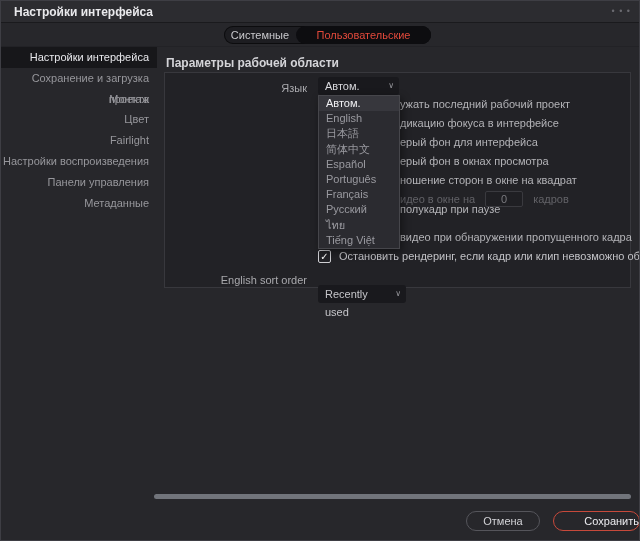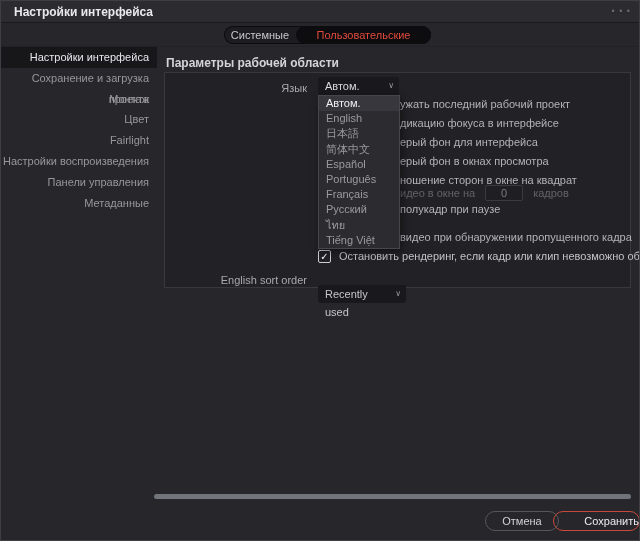--- a/index.html
+++ b/index.html
@@ -28,30 +28,30 @@
   .combo .chev{position:absolute;right:5px;top:0;font-size:8px;color:#96969b;line-height:18px;}
   .lang-combo{left:317px;top:76px;width:81px;}
   .tl-combo{left:317px;top:284px;width:88px;color:#c6c6ca;}
   .tl-label{right:332px;top:273px;}
   
   .dropdown{position:absolute;left:317px;top:94px;width:82px;background:#2b2b30;border:1px solid #46464b;box-shadow:2px 3px 8px rgba(0,0,0,.45);z-index:9;}
   .opt{height:15.2px;line-height:15.2px;font-size:11px;color:#9a9aa0;padding-left:7px;white-space:nowrap;overflow:hidden;cursor:pointer;}
   .opt.sel{background:#37373d;color:#f1f1f4;}
   
   .frag{position:absolute;left:399px;font-size:11px;color:#b3b3b7;line-height:13px;white-space:nowrap;z-index:1;}
-  .delay-row{position:absolute;left:399px;top:184px;display:flex;align-items:center;font-size:11px;color:#626267;z-index:1;}
+  .delay-row{position:absolute;left:399px;top:190px;display:flex;align-items:center;font-size:11px;color:#626267;z-index:1;}
   .num-input{width:38px;height:16px;margin:0 10px;background:#1f1f23;border:1px solid #3a3a3f;border-radius:2px;color:#7a7a7f;font-size:11px;text-align:center;line-height:14px;}
   .check-row{position:absolute;left:317px;top:249px;display:flex;align-items:flex-start;z-index:1;}
   .checkbox{width:13px;height:13px;background:#232327;border:1px solid #cfcfd3;border-radius:2px;color:#ffffff;font-size:10px;line-height:11px;text-align:center;cursor:pointer;}
   .check-label{margin-left:8px;font-size:11px;line-height:13px;color:#c2c2c6;white-space:nowrap;}
   
   .hscroll{position:absolute;left:153px;top:493px;width:477px;height:5px;background:#71747b;border-radius:2.5px;cursor:pointer;}
   
   .btn{position:absolute;top:510px;height:20px;border-radius:10px;background:transparent;font-size:11px;line-height:18px;text-align:center;cursor:pointer;}
-  .btn-cancel{left:484px;width:74px;border:1px solid #55555b;color:#d2d2d6;}
+  .btn-cancel{left:465px;width:74px;border:1px solid #55555b;color:#d2d2d6;}
   .btn-save{left:552px;width:87px;border:1px solid #c7493b;color:#ececf0;text-align:right;}
 </style>
 </head>
 <body>
 
 <div class="window">
 
   <div class="titlebar">
     <div class="title">Настройки интерфейса</div>
     <div class="menu-dots">• • •</div>

